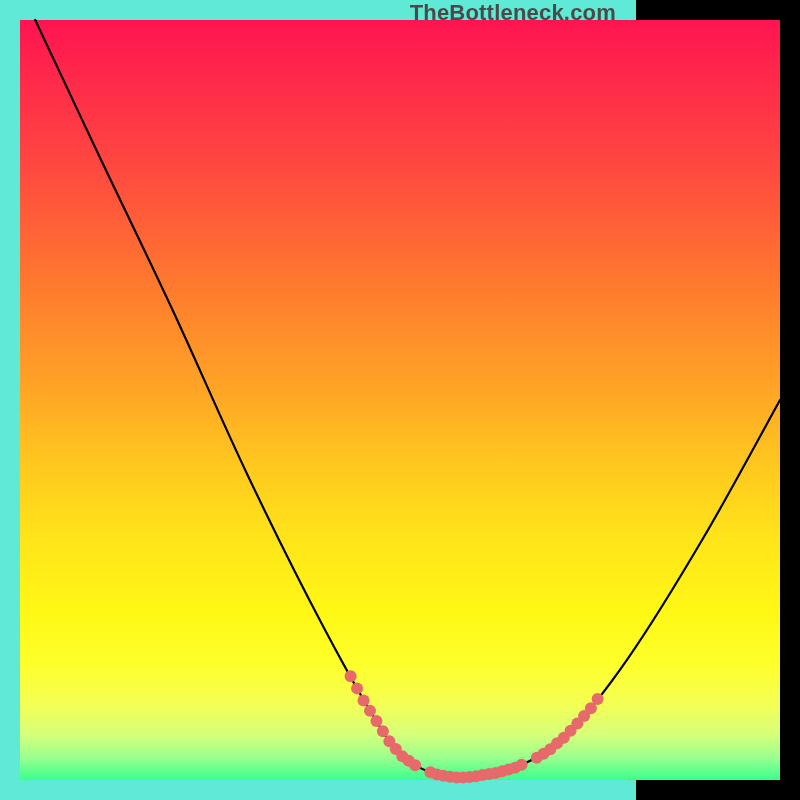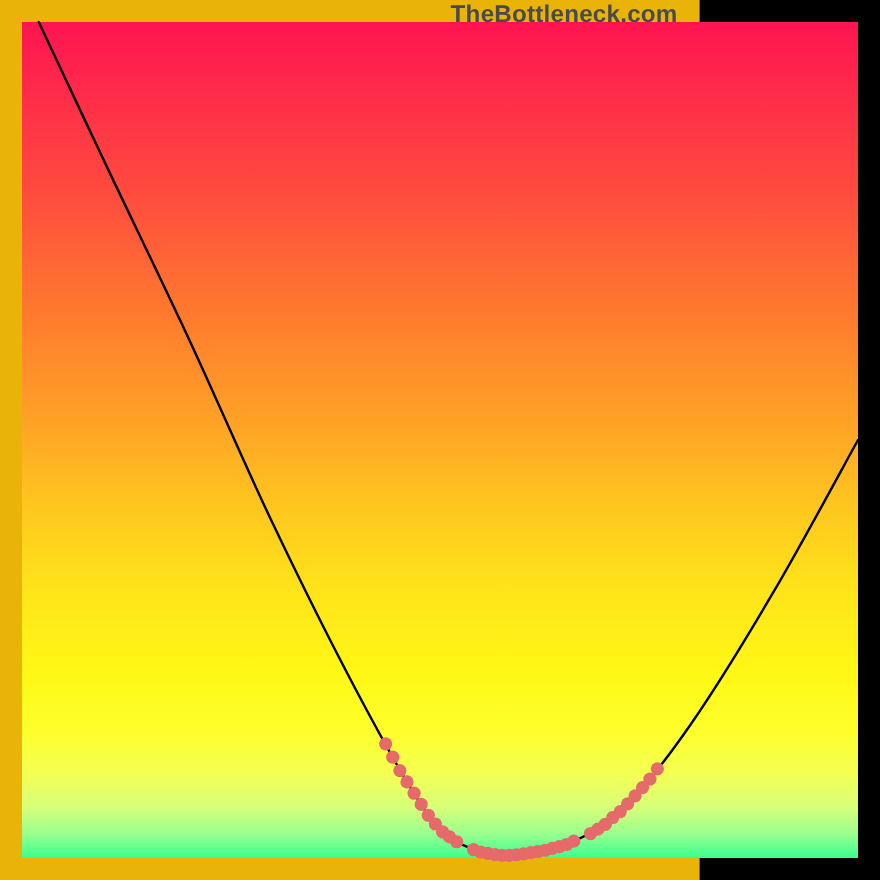--- a/index.html
+++ b/index.html
@@ -10,21 +10,21 @@
     background: #000;
     overflow: hidden;
     font-family: Arial, Helvetica, sans-serif;
   }
   .frame {
     position: absolute;
     left: 0;
     top: 0;
     width: 636px;
     height: 800px;
-    background: #eab308;
+    background: #5eead4;
   }
   .plot {
     position: absolute;
     left: 20px;
     top: 20px;
     width: 760px;
     height: 760px;
     
     background: linear-gradient(
       to bottom,

